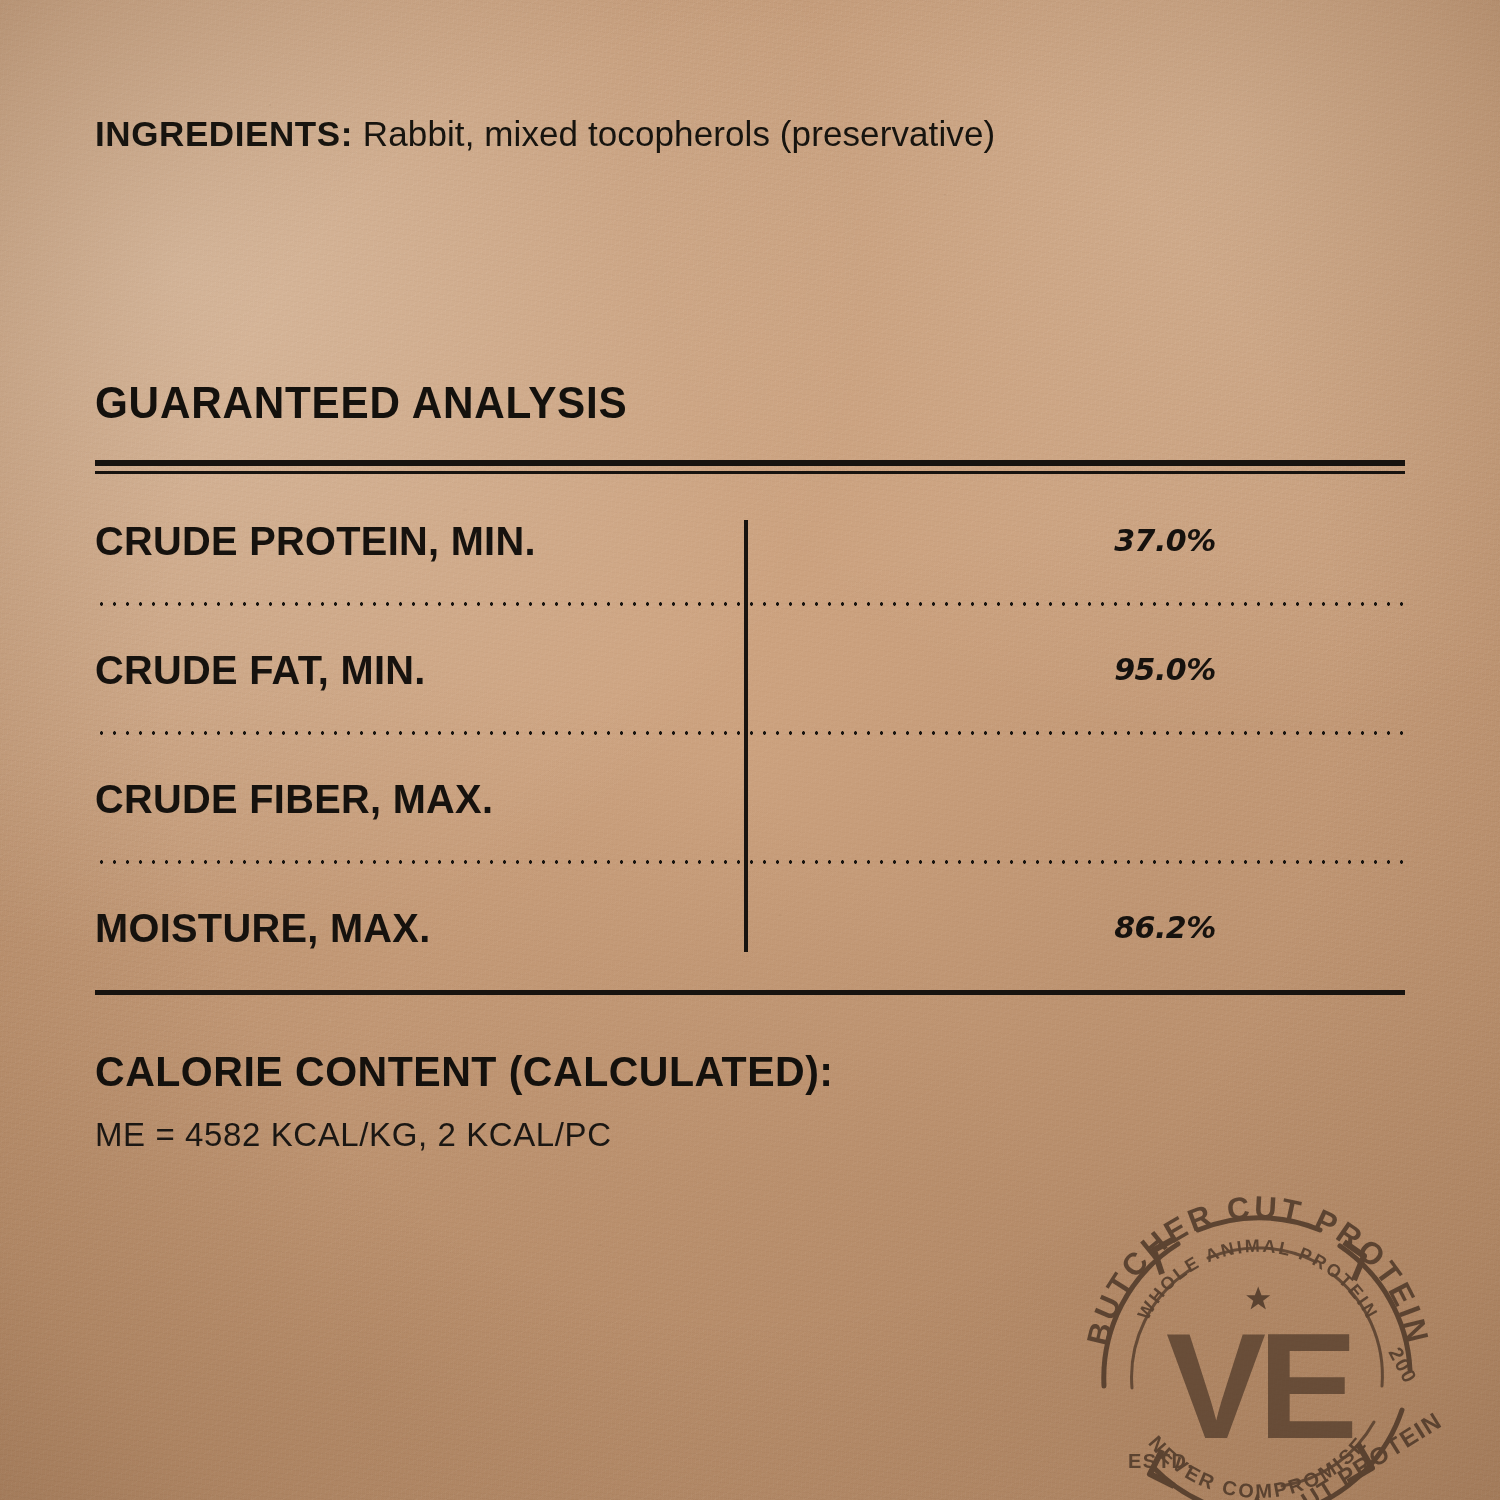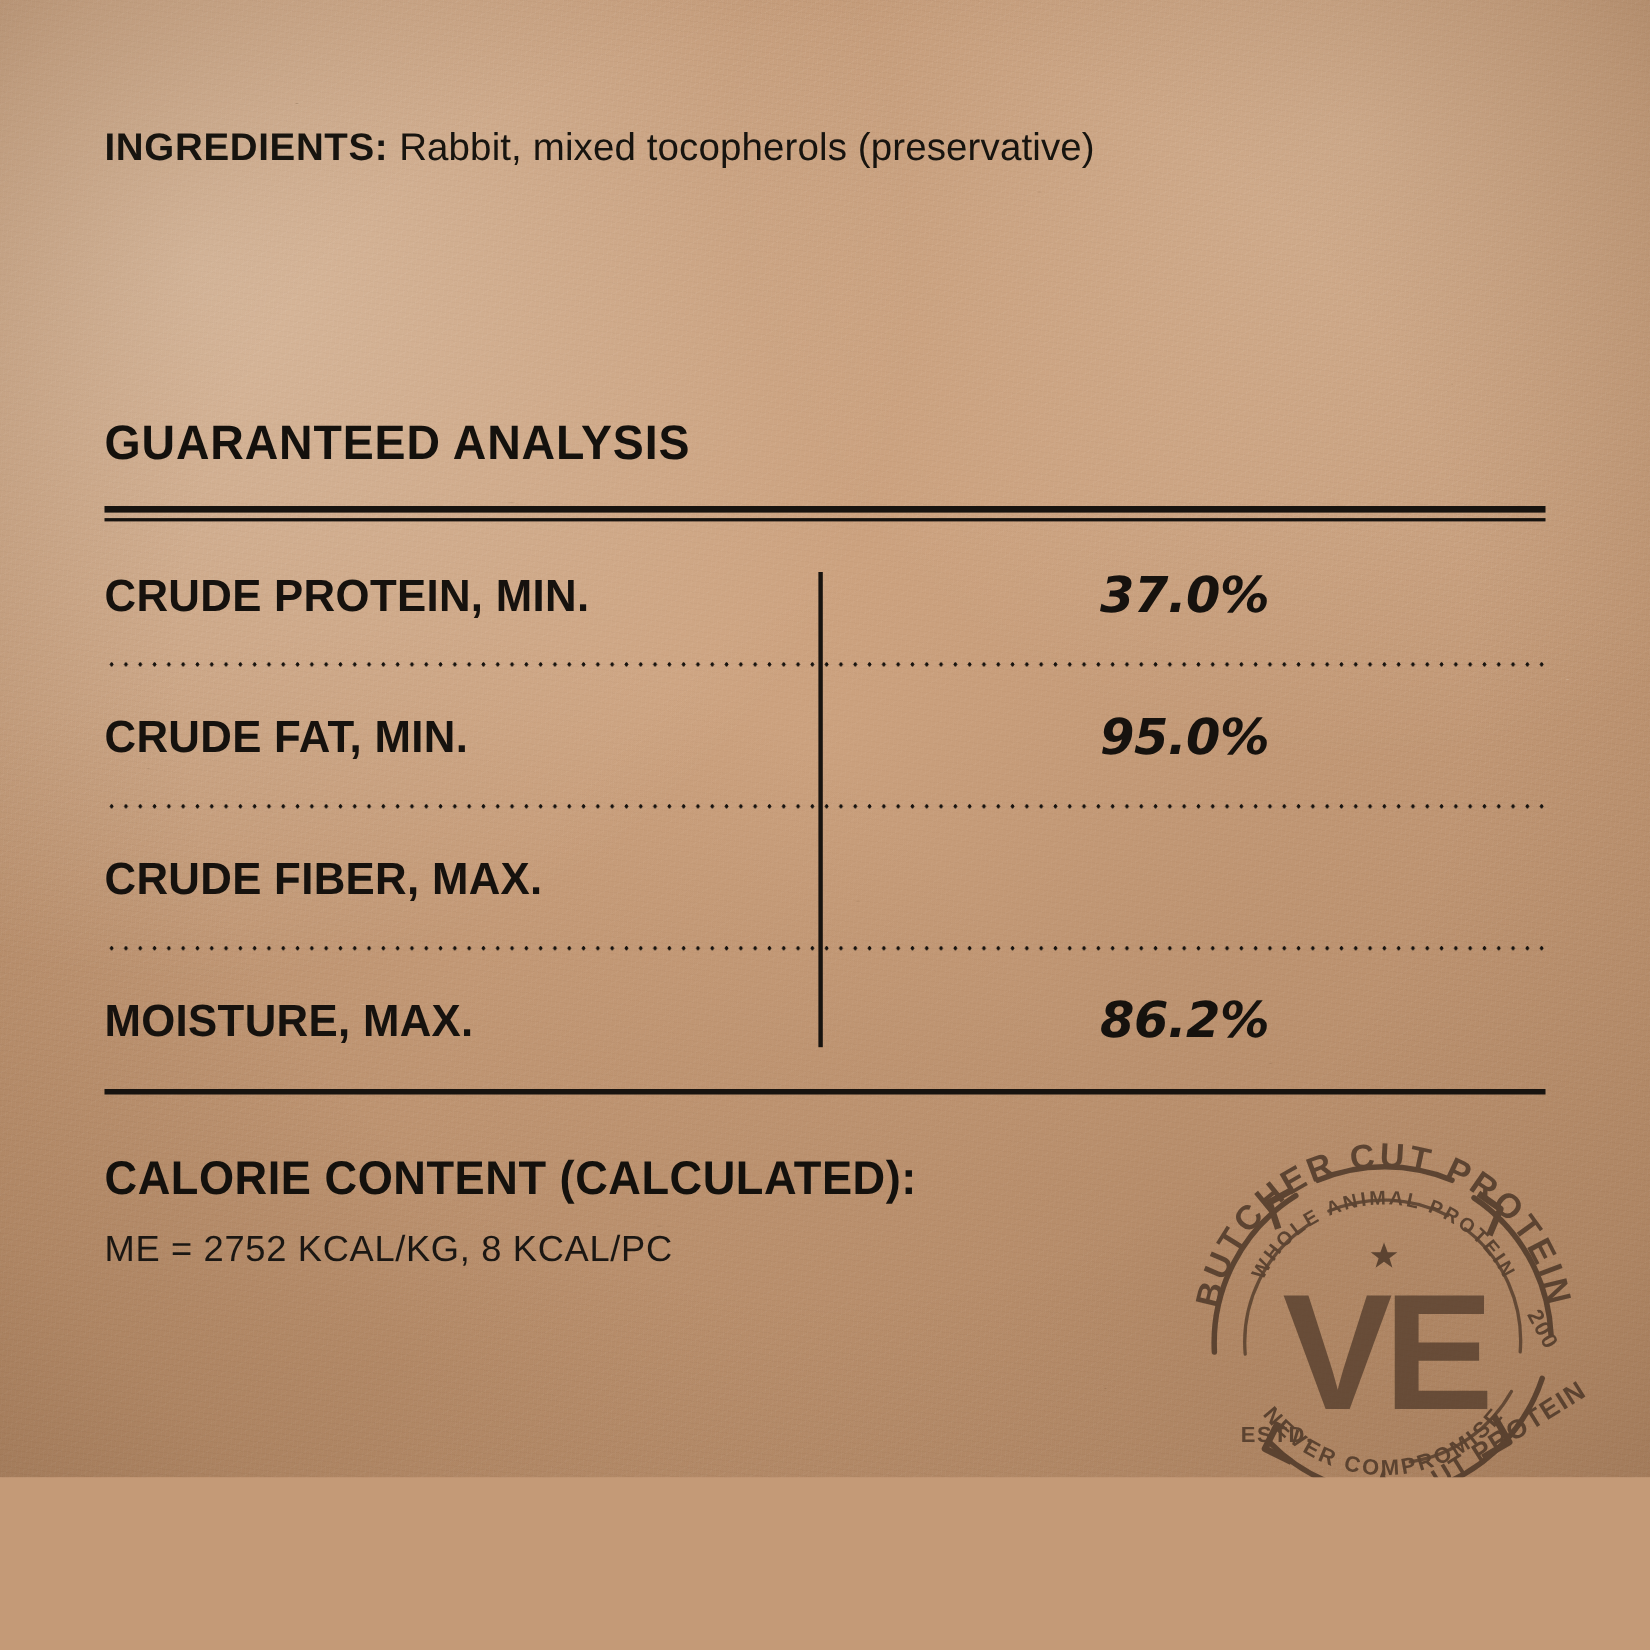--- a/index.html
+++ b/index.html
@@ -11,21 +11,21 @@
     height: 1500px;
     font-family: "Liberation Sans", sans-serif;
     background-color: #c49a77;
     overflow: hidden;
   }
 
   
   .page {
     position: relative;
     width: 1500px;
-    height: 1343px;
+    height: 1500px;
     background-color: #c69d7b;
     background-image:
       radial-gradient(circle at 12% 18%, rgba(255,245,230,0.33) 0%, rgba(255,245,230,0) 38%),
       radial-gradient(circle at 82% 9%, rgba(255,240,220,0.22) 0%, rgba(255,240,220,0) 33%),
       radial-gradient(circle at 72% 86%, rgba(120,78,44,0.22) 0%, rgba(120,78,44,0) 45%),
       radial-gradient(circle at 24% 92%, rgba(130,86,50,0.18) 0%, rgba(130,86,50,0) 40%),
       radial-gradient(circle at 50% 50%, rgba(214,171,135,0.55) 0%, rgba(190,146,110,0.25) 60%, rgba(160,114,76,0.25) 100%),
       repeating-linear-gradient(97deg, rgba(255,255,255,0.045) 0px, rgba(255,255,255,0.045) 1px, rgba(0,0,0,0) 1px, rgba(0,0,0,0) 4px),
       repeating-linear-gradient(7deg, rgba(90,58,30,0.05) 0px, rgba(90,58,30,0.05) 1px, rgba(0,0,0,0) 1px, rgba(0,0,0,0) 5px),
       repeating-linear-gradient(152deg, rgba(255,250,240,0.05) 0px, rgba(255,250,240,0.05) 1px, rgba(0,0,0,0) 1px, rgba(0,0,0,0) 7px);
@@ -139,23 +139,23 @@
     font-size: 41px;
     font-weight: bold;
     letter-spacing: 0.3px;
     color: #16120e;
     transform: scaleX(0.97);
     transform-origin: left center;
     padding-top: 6px;
   }
   .ga-value {
     width: 330px;
-    text-align: left;
+    text-align: center;
     padding-right: 75px;
-    font-size: 45px;
+    font-size: 30px;
     font-style: italic;
     font-weight: bold;
     font-family: "DejaVu Sans", sans-serif;
     letter-spacing: -0.5px;
     color: #16120e;
     padding-top: 4px;
   }
 
   .calorie-heading {
     margin-top: 52px;
@@ -229,21 +229,21 @@
         <div class="ga-row">
           <div class="ga-name">MOISTURE, MAX.</div>
           <div class="ga-value">86.2%</div>
         </div>
       </div>
 
       <div class="rule-bottom"></div>
     </div>
 
     <div class="calorie-heading">CALORIE CONTENT (CALCULATED):</div>
-    <div class="calorie-value">ME = 2752 KCAL/KG, 8 KCAL/PC</div>
+    <div class="calorie-value">ME = 4582 KCAL/KG, 2 KCAL/PC</div>
 
   </div>
 
   <div class="stamp">
     <svg viewBox="0 0 400 400" aria-hidden="true">
       <defs>
         <path id="arcTop" d="M 48,232 A 152,152 0 0 1 352,232"></path>
         <path id="arcTopInner" d="M 78,236 A 122,122 0 0 1 322,236"></path>
         <path id="arcBottom" d="M 62,222 A 138,138 0 0 0 338,222"></path>
       </defs>

